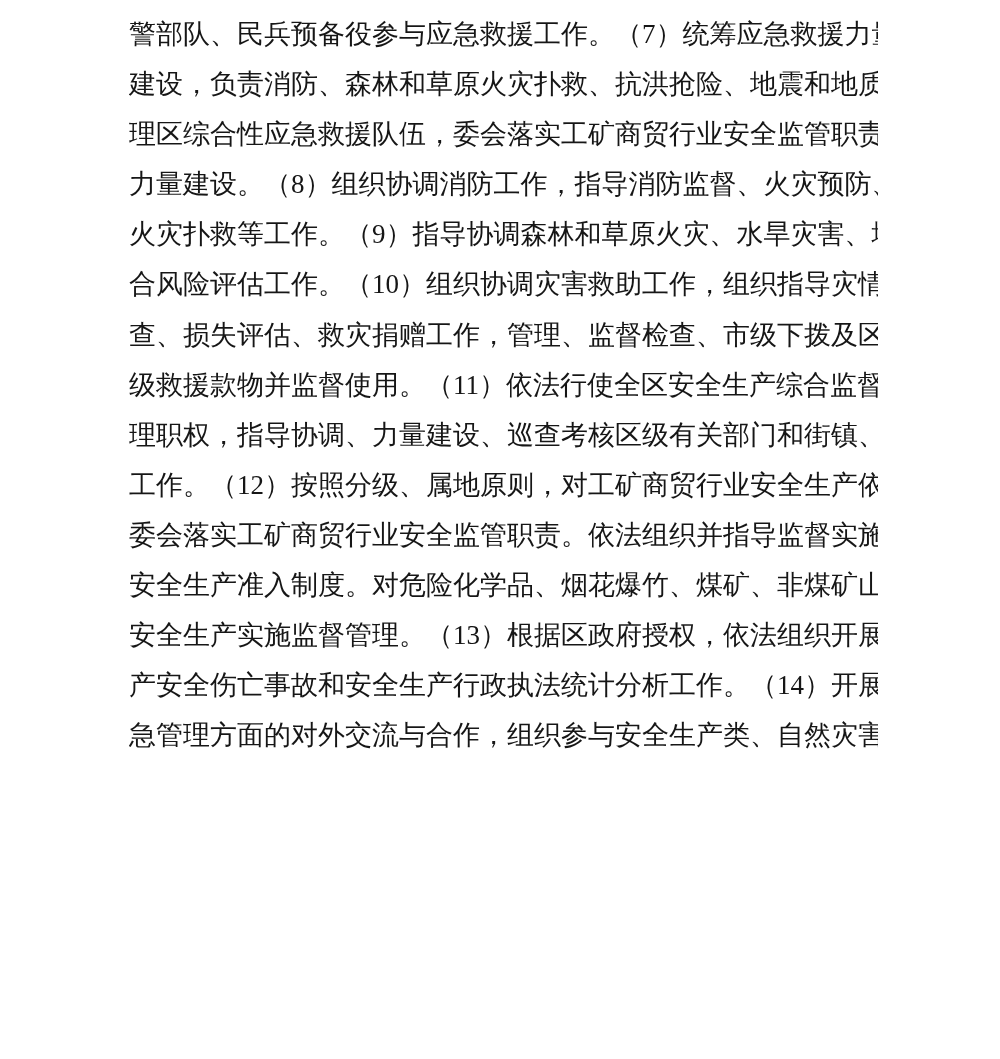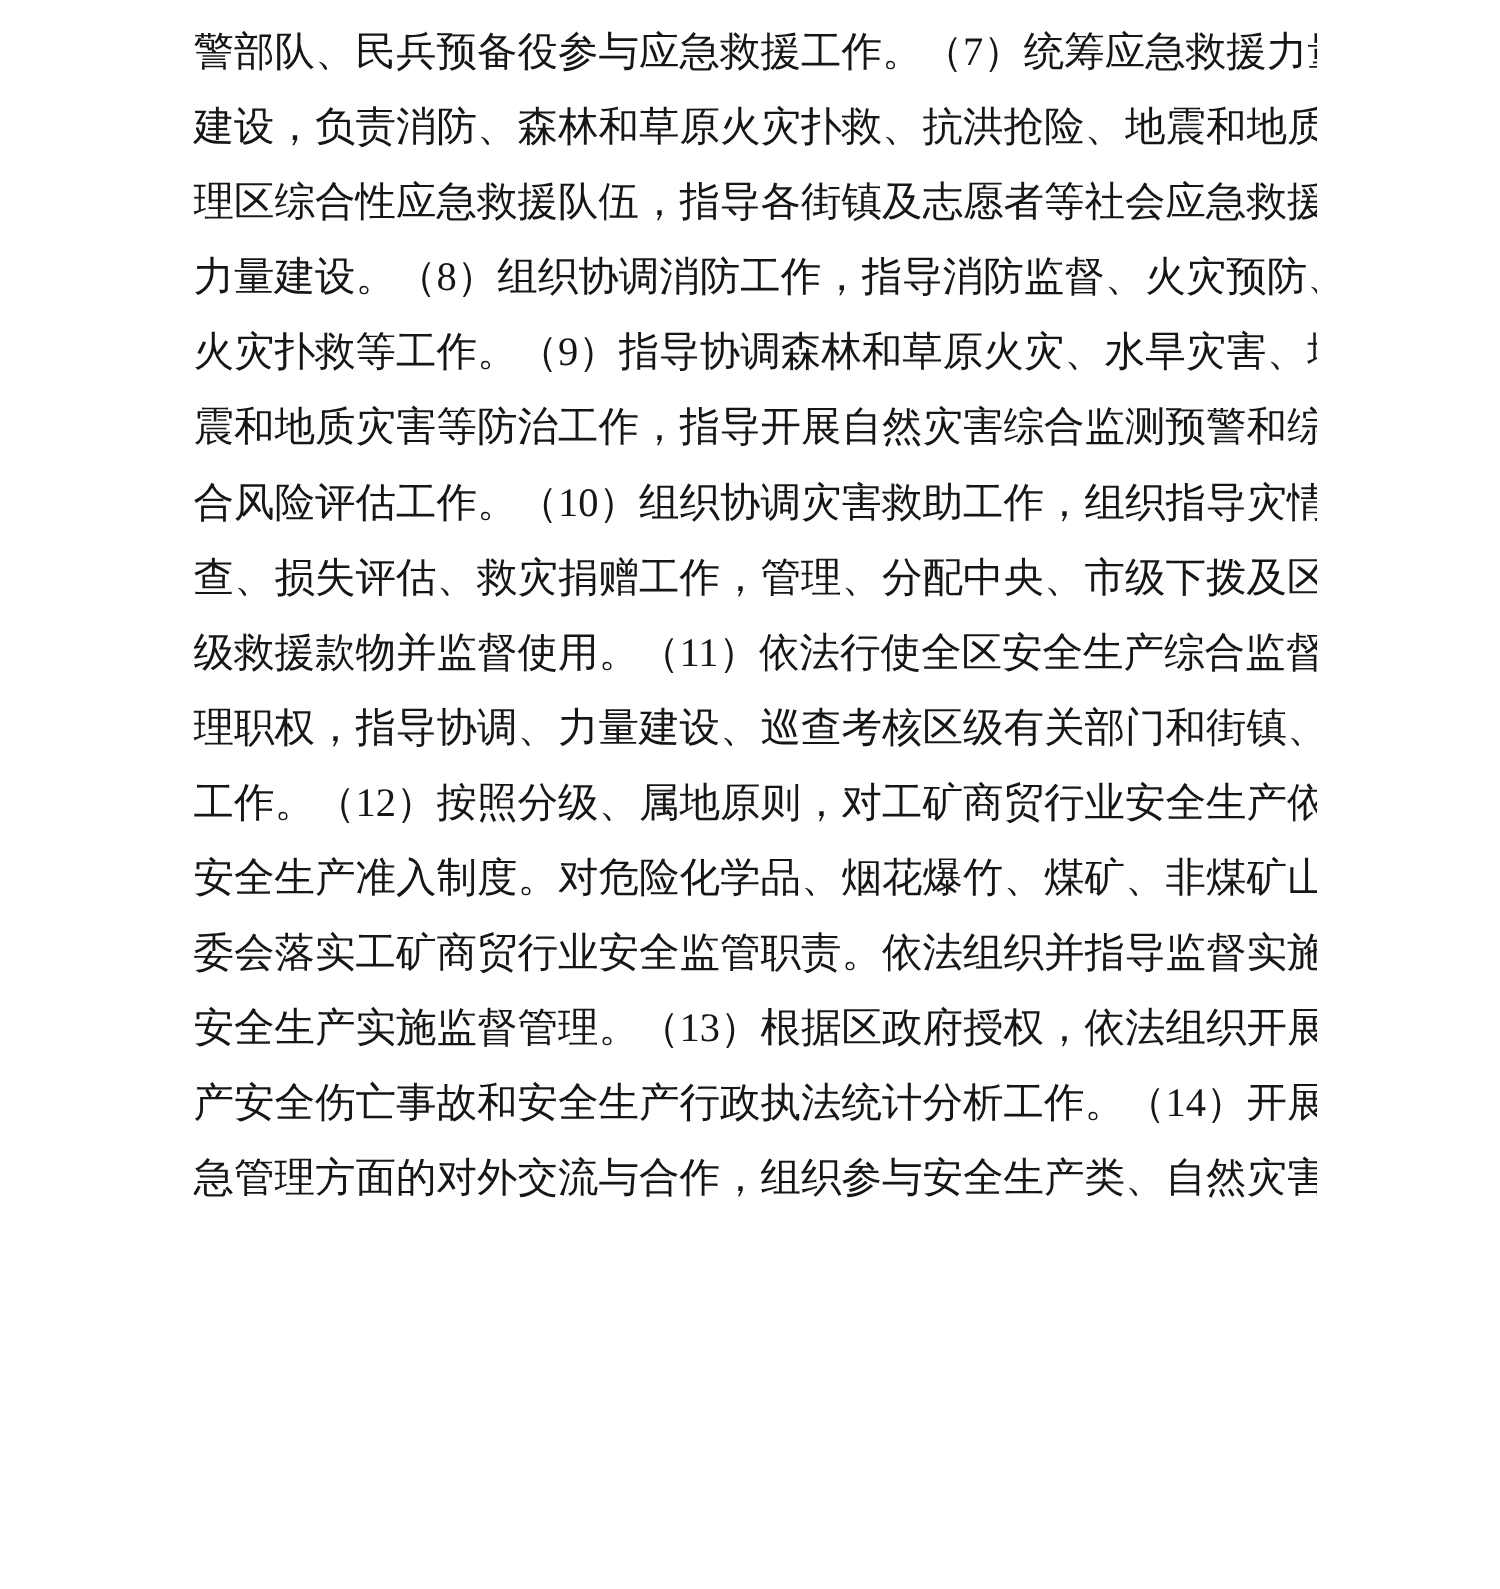--- a/index.html
+++ b/index.html
@@ -35,27 +35,26 @@
     letter-spacing: 0;
     font-weight: 400;
   }
 </style>
 </head>
 <body>
 
 <div class="page">
   <div class="text-line">警部队、民兵预备役参与应急救援工作。（7）统筹应急救援力量</div>
   <div class="text-line">建设，负责消防、森林和草原火灾扑救、抗洪抢险、地震和地质</div>
-  <div class="text-line">理区综合性应急救援队伍，指导各街镇及志愿者等社会应急救援</div>
+  <div class="text-line">理区综合性应急救援队伍，委会落实工矿商贸行业安全监管职责</div>
   <div class="text-line">力量建设。（8）组织协调消防工作，指导消防监督、火灾预防、</div>
   <div class="text-line">火灾扑救等工作。（9）指导协调森林和草原火灾、水旱灾害、地</div>
-  <div class="text-line">震和地质灾害等防治工作，指导开展自然灾害综合监测预警和综</div>
   <div class="text-line">合风险评估工作。（10）组织协调灾害救助工作，组织指导灾情核</div>
-  <div class="text-line">查、损失评估、救灾捐赠工作，管理、分配中央、市级下拨及区</div>
+  <div class="text-line">查、损失评估、救灾捐赠工作，管理、监督检查、市级下拨及区</div>
   <div class="text-line">级救援款物并监督使用。（11）依法行使全区安全生产综合监督管</div>
   <div class="text-line">理职权，指导协调、力量建设、巡查考核区级有关部门和街镇、</div>
   <div class="text-line">工作。（12）按照分级、属地原则，对工矿商贸行业安全生产依法</div>
+  <div class="text-line">委会落实工矿商贸行业安全监管职责。依法组织并指导监督实施</div>
   <div class="text-line">安全生产准入制度。对危险化学品、烟花爆竹、煤矿、非煤矿山</div>
-  <div class="text-line">委会落实工矿商贸行业安全监管职责。依法组织并指导监督实施</div>
   <div class="text-line">安全生产实施监督管理。（13）根据区政府授权，依法组织开展生</div>
   <div class="text-line">产安全伤亡事故和安全生产行政执法统计分析工作。（14）开展应</div>
   <div class="text-line">急管理方面的对外交流与合作，组织参与安全生产类、自然灾害</div>
 </div>
 
 </body></html>

